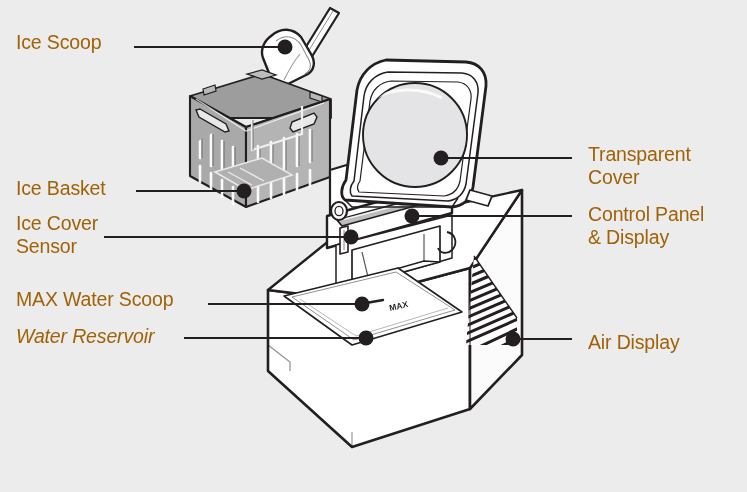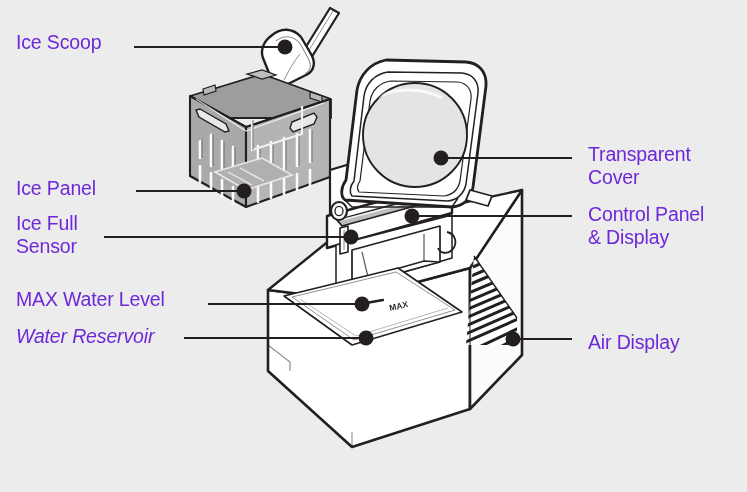--- a/index.html
+++ b/index.html
@@ -21,21 +21,21 @@
   }
   svg.art {
     position: absolute;
     left: 0;
     top: 0;
     width: 747px;
     height: 492px;
   }
   .callout-label {
     position: absolute;
-    color: #6d28d9;
+    color: #a16207;
     font-size: 19.5px;
     line-height: 23px;
     font-family: "Liberation Sans", sans-serif;
     letter-spacing: -0.15px;
     white-space: pre-line;
     font-weight: 400;
   }
   .lbl-ice-scoop      { left: 16px;  top: 31px; }
   .lbl-ice-basket     { left: 16px;  top: 177px; }
   .lbl-ice-full       { left: 16px;  top: 212px; }
@@ -240,24 +240,24 @@
       <circle cx="351" cy="237" r="7.5"></circle>
       <circle cx="362" cy="304" r="7.5"></circle>
       <circle cx="366" cy="338" r="7.5"></circle>
       <circle cx="441" cy="158" r="7.5"></circle>
       <circle cx="412" cy="216" r="7.5"></circle>
       <circle cx="513" cy="339" r="7.5"></circle>
     </g>
   </svg>
 
   <div class="callout-label lbl-ice-scoop">Ice Scoop</div>
-  <div class="callout-label lbl-ice-basket">Ice Panel</div>
-  <div class="callout-label lbl-ice-full">Ice Full
+  <div class="callout-label lbl-ice-basket">Ice Basket</div>
+  <div class="callout-label lbl-ice-full">Ice Cover
 Sensor</div>
-  <div class="callout-label lbl-max-water">MAX Water Level</div>
+  <div class="callout-label lbl-max-water">MAX Water Scoop</div>
   <div class="callout-label lbl-water-res">Water Reservoir</div>
   <div class="callout-label lbl-control-panel">Control Panel
 &amp; Display</div>
   <div class="callout-label lbl-transparent">Transparent
 Cover</div>
   <div class="callout-label lbl-air-outlet">Air Display</div>
 
 </div>
 
 </body></html>

